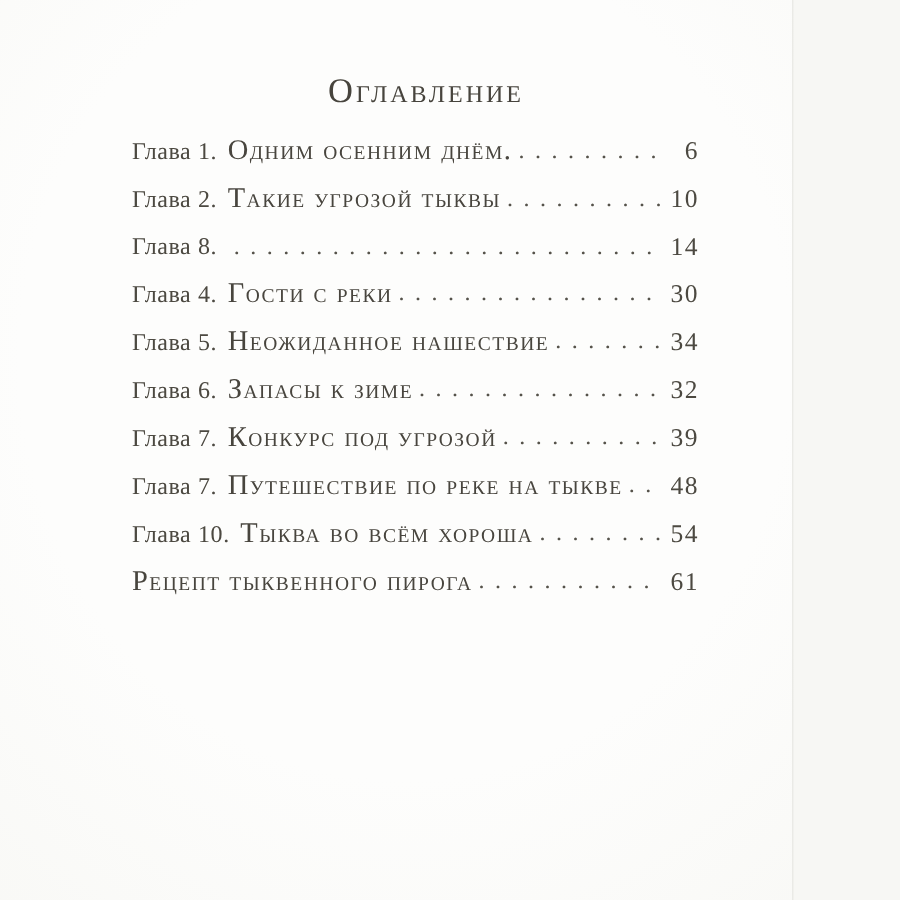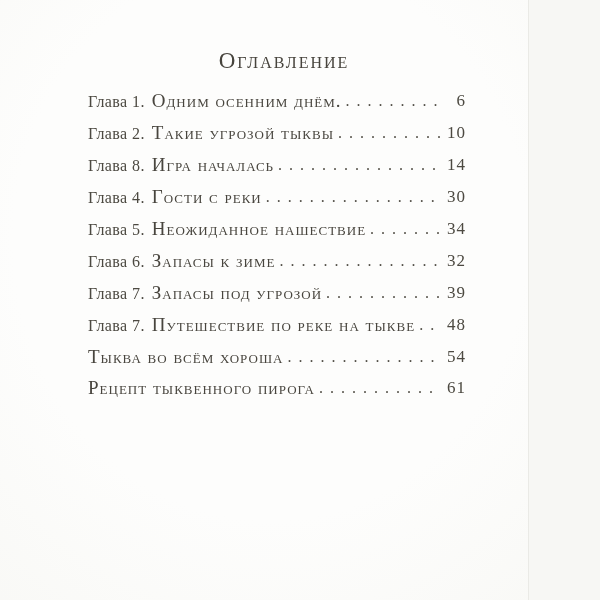--- a/index.html
+++ b/index.html
@@ -134,21 +134,20 @@
         <span class="pagenum">10</span>
       </div>
 
     </div>
   </div>
 
   <div class="entry">
     <span class="label">Глава 8.</span>
     <div class="body">
       <div class="line l1">
-        <span class="title">Игра началась</span>
         <span class="leader"></span>
         <span class="pagenum">14</span>
       </div>
 
     </div>
   </div>
 
   <div class="entry">
     <span class="label">Глава 4.</span>
     <div class="body">
@@ -182,21 +181,21 @@
         <span class="pagenum">32</span>
       </div>
 
     </div>
   </div>
 
   <div class="entry">
     <span class="label">Глава 7.</span>
     <div class="body">
       <div class="line l1">
-        <span class="title">Запасы под угрозой</span>
+        <span class="title">Конкурс под угрозой</span>
         <span class="leader"></span>
         <span class="pagenum">39</span>
       </div>
 
     </div>
   </div>
 
 
   <div class="entry">
     <span class="label">Глава 7.</span>
@@ -204,20 +203,21 @@
       <div class="line l1">
         <span class="title">Путешествие по реке на тыкве</span>
         <span class="leader"></span>
         <span class="pagenum">48</span>
       </div>
 
     </div>
   </div>
 
   <div class="entry">
+    <span class="label">Глава 10.</span>
     <div class="body">
       <div class="line l1">
         <span class="title">Тыква во всём хороша</span>
         <span class="leader"></span>
         <span class="pagenum">54</span>
       </div>
 
     </div>
   </div>
 

